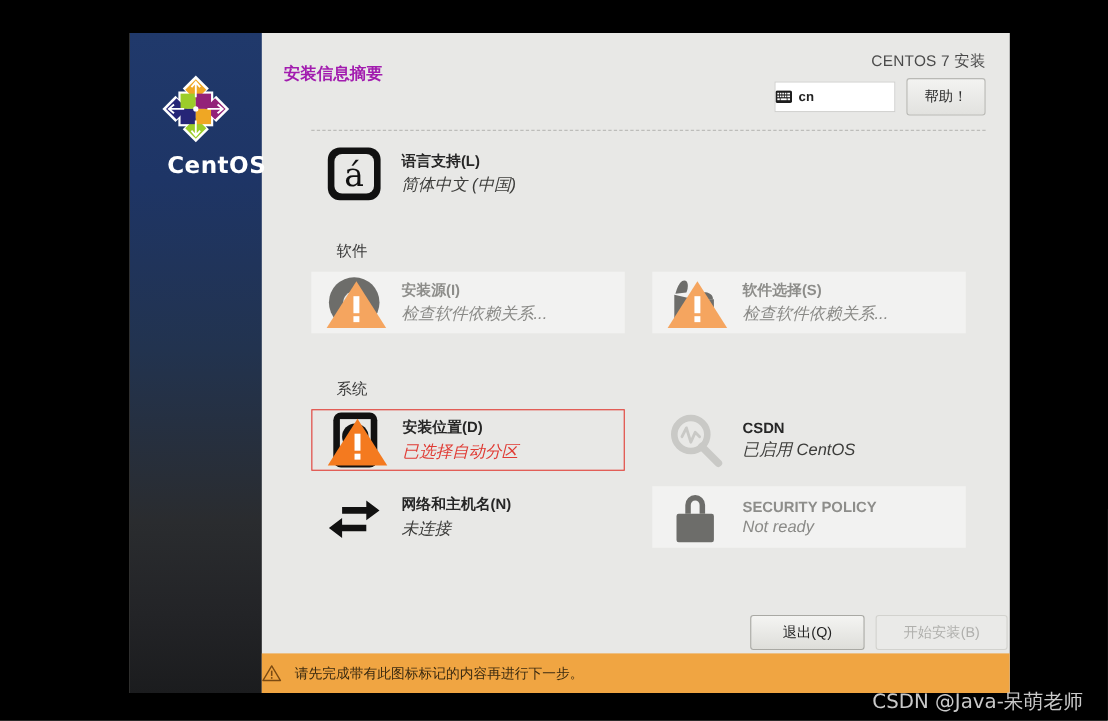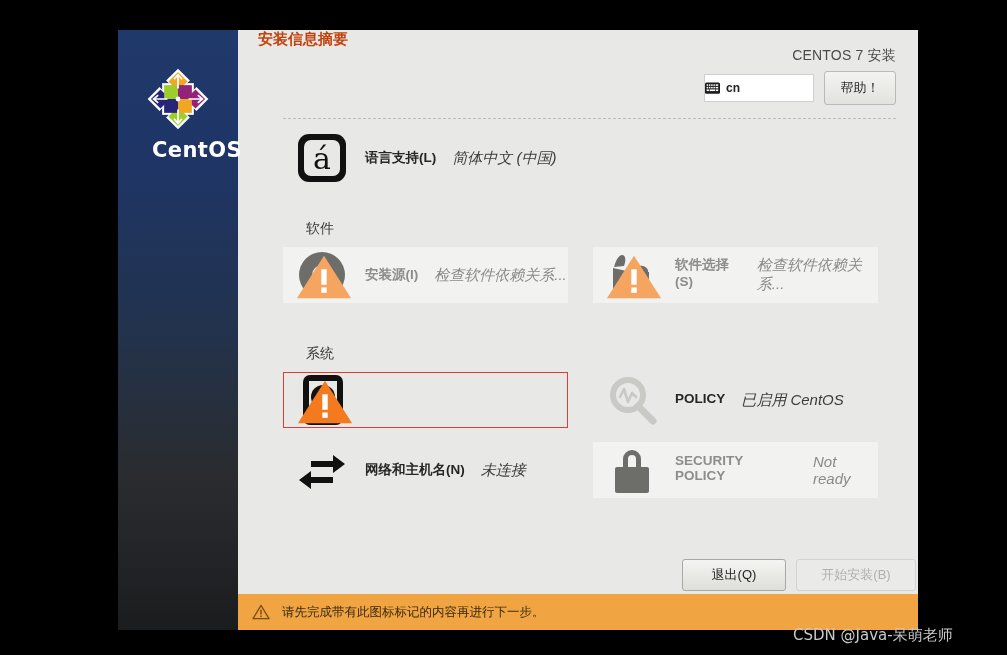--- a/index.html
+++ b/index.html
@@ -30,22 +30,22 @@
   .logo-mark { width: 66px; height: 66px; margin: 0 auto; display:block; }
   .logo-text {
     margin-top: 6px; color: #fff; font-size: 21px; font-weight: bold;
     letter-spacing: 0.4px; font-family: "DejaVu Sans", sans-serif; padding-left: 34px;
   }
 
   
   #main { flex: 1; position: relative; height: 100%; }
 
   .page-title {
-    position: absolute; left: 20px; top: 0;
-    font-size: 15px; font-weight: bold; color: #c2410c;
+    position: absolute; left: 20px; top: 28px;
+    font-size: 15px; font-weight: bold; color: #a21caf;
   }
   .distro-title {
     position: absolute; right: 22px; top: 17px;
     font-size: 14px; color: #4a4a4a; letter-spacing: .2px; margin-left: 36px;
   }
   .kbd-box {
     position: absolute; right: 104px; top: 44px;
     width: 110px; height: 28px; background: #fff;
     border: 1px solid #cfcfcd;
     display: flex; align-items: center; padding-left: 0; gap: 6px;
@@ -77,21 +77,21 @@
     cursor: pointer;
   }
   .card.filled { background: #f2f2f1; }
   .card.selected { border: 1px solid #e03b34; background: #e8e8e6; }
   .card-icon { width: 58px; height: 58px; position: relative; flex: 0 0 58px; }
   .card-icon svg { display:block; width:100%; height:100%; }
   .warn-badge {
     position: absolute; right: -2px; bottom: -2px;
     width: 30px; height: 26px;
   }
-  .card-text { display: flex; flex-direction: row; gap: 16px; }
+  .card-text { display: flex; flex-direction: column; gap: 3px; }
   .card-title { font-size: 13.5px; font-weight: bold; color: #262626; }
   .card-title.muted { font-weight: bold; color: #8d8d8a; }
   .card-sub { font-size: 15px; font-style: italic; color: #8a8a87; }
   .card-sub.alert { color: #e03b34; font-weight: normal; }
   .card-sub.dark { color: #3c3c3a; }
 
   
   .foot-btn {
     position: absolute; height: 32px;
     border-radius: 3px; font-size: 13px;
@@ -107,29 +107,29 @@
   }
   .foot-note {
     position: absolute; right: 22px; top: 570px;
     font-size: 12px; font-style: italic; color: #8a8a87;
   }
 
   
   #warnbar {
     position: absolute; left: 120px; bottom: 0;
     width: 680px; height: 36px; background: #f0a542;
-    display: flex; align-items: center; gap: 12px; padding-left: 14px;
+    display: flex; align-items: center; gap: 12px; 
   }
   .warn-bar-icon { width: 18px; height: 16px; display:block; }
   .warn-bar-text { font-size: 12.5px; color: #3a2a10; }
 
   
   #watermark {
     position: absolute; left: 793px; top: 626px;
-    font-size: 15px; color: #c9c9c9;
+    font-size: 18px; color: #c9c9c9;
     font-family: "DejaVu Sans", sans-serif;
     white-space: nowrap;
   }
 </style>
 </head>
 <body>
 
 <div id="screen">
 
   <div id="window">
@@ -257,31 +257,35 @@
                 <circle cx="29" cy="26" r="12" fill="#111"></circle>
                 <circle cx="29" cy="26" r="4.2" fill="#e8e8e6"></circle>
                 <path d="M29 26 L42 44 L37 47 Z" fill="#111"></path>
               </svg>
               <svg class="warn-badge" viewBox="0 0 30 26">
                 <path d="M15 2 L29 24 L1 24 Z" fill="#f47a1f"></path>
                 <rect x="13.6" y="9" width="2.8" height="8" fill="#fff"></rect>
                 <rect x="13.6" y="18.4" width="2.8" height="2.8" fill="#fff"></rect>
               </svg>
             </div>
+            <div class="card-text">
+              <div class="card-title">安装位置(D)</div>
+              <div class="card-sub alert">已选择自动分区</div>
+            </div>
           </div>
           <div class="card" style="left:355px; top:342px; width:285px; height:56px;">
             <div class="card-icon">
               <svg viewBox="0 0 58 58">
                 <circle cx="25" cy="24" r="15" fill="none" stroke="#c9c9c6" stroke-width="6"></circle>
                 <line x1="35" y1="35" x2="50" y2="50" stroke="#c9c9c6" stroke-width="7" stroke-linecap="round"></line>
                 <polyline points="17,26 21,18 25,31 29,22 33,26" fill="none" stroke="#c9c9c6" stroke-width="2.6" stroke-linejoin="round" stroke-linecap="round"></polyline>
               </svg>
             </div>
             <div class="card-text">
-              <div class="card-title">POLICY</div>
+              <div class="card-title">CSDN</div>
               <div class="card-sub dark">已启用 CentOS</div>
             </div>
           </div>
           <div class="card" style="left:45px; top:412px; width:285px; height:56px;">
             <div class="card-icon">
               <svg viewBox="0 0 58 58">
                 <path d="M18 20 L40 20 L40 14 L52 23 L40 32 L40 26 L18 26 Z" fill="#111"></path>
                 <path d="M40 36 L18 36 L18 30 L6 39 L18 48 L18 42 L40 42 Z" fill="#111"></path>
               </svg>
             </div>

